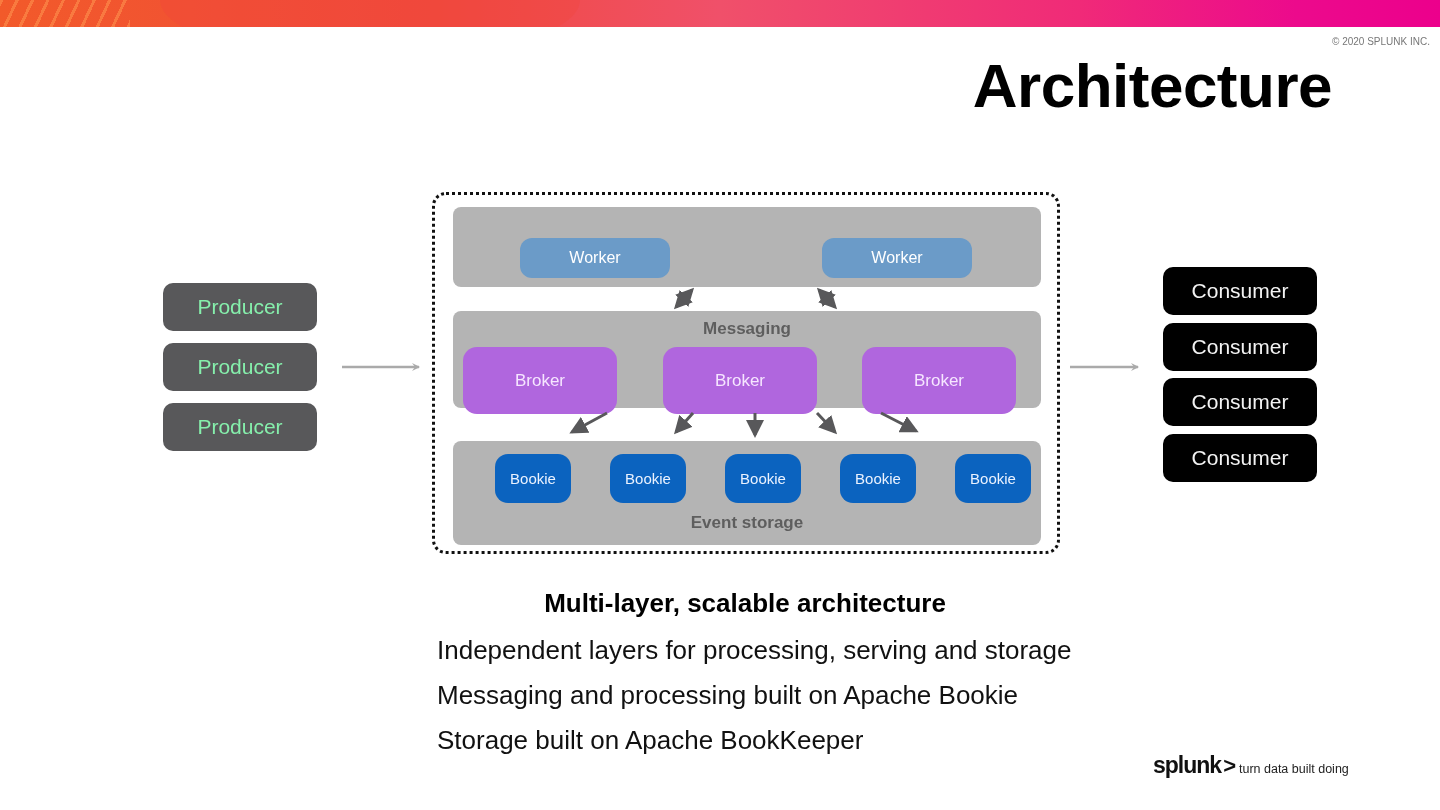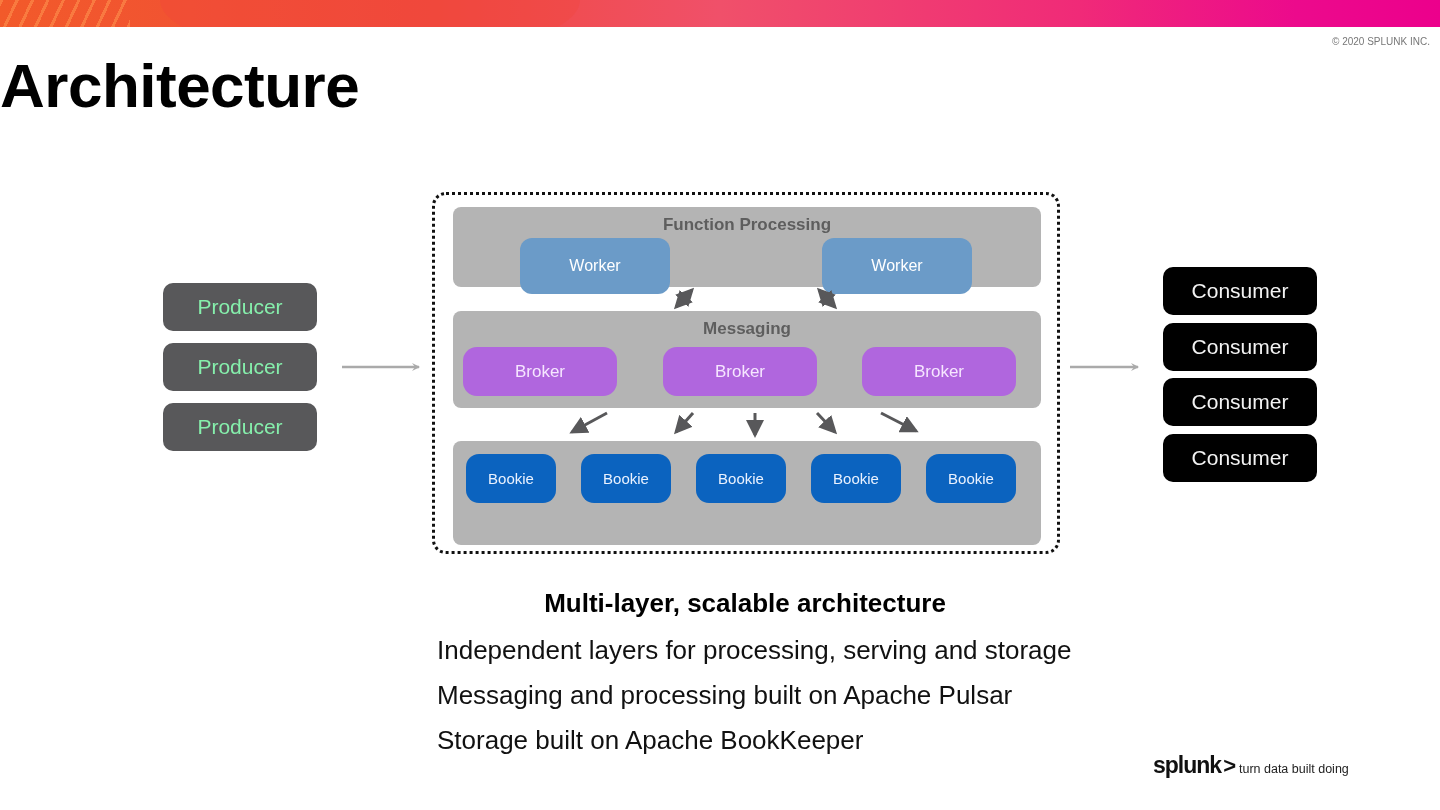--- a/index.html
+++ b/index.html
@@ -16,42 +16,42 @@
     background: repeating-linear-gradient(115deg, rgba(255,150,80,0.55) 0px, rgba(255,150,80,0.55) 3px, transparent 3px, transparent 14px);
   }
   .top-bar .arc {
     position: absolute; left: 160px; top: -60px; width: 420px; height: 120px;
     border-radius: 50%; background: rgba(240,70,60,0.35);
   }
   .copyright {
     position: absolute; right: 10px; top: 36px; font-size: 10px; color: #777;
   }
   .title {
-    position: absolute; left: 0; width: 1332px; top: 50px; text-align: left;
+    position: absolute; left: 0; width: 1332px; top: 50px; text-align: right;
     font-size: 62px; font-weight: bold; letter-spacing: -0.5px;
   }
 
   .dotted-frame {
     position: absolute; left: 432px; top: 192px; width: 628px; height: 362px;
     border: 3px dotted #111; border-radius: 14px;
   }
   .layer {
     position: absolute; background: #b4b4b4; border-radius: 8px;
   }
   .layer-title {
     position: absolute; left: 0; width: 100%; text-align: center;
     font-size: 17px; font-weight: bold; color: #5e5e5e;
   }
   .node {
     position: absolute; border-radius: 12px; color: #fff; text-align: center;
     display: flex; align-items: center; justify-content: center;
   }
-  .worker { background: #6b9bc8; width: 150px; height: 56px; top: 31px; font-size: 16px; border-radius: 12px; }
-  .broker { background: #b066de; width: 154px; height: 49px; top: 36px; font-size: 17px; color: #f6e6ff; border-radius: 14px; }
-  .bookie { background: #0b63bf; width: 90px; height: 49px; top: 13px; font-size: 15px; color: #eaf2ff; border-radius: 13px; }
+  .worker { background: #6b9bc8; width: 150px; height: 40px; top: 31px; font-size: 16px; border-radius: 12px; }
+  .broker { background: #b066de; width: 154px; height: 67px; top: 36px; font-size: 17px; color: #f6e6ff; border-radius: 14px; }
+  .bookie { background: #0b63bf; width: 76px; height: 49px; top: 13px; font-size: 15px; color: #eaf2ff; border-radius: 13px; margin-left: 29px; }
 
   .side-node {
     position: absolute; width: 154px; height: 48px; border-radius: 10px;
     color: #86efac; font-size: 21px; display: flex; align-items: center; justify-content: center;
   }
   .producer { background: #58585a; left: 163px; }
   .consumer { background: #000000; left: 1163px; color: #f2f2f2; }
 
   svg.arrows { position: absolute; left: 0; top: 0; width: 1440px; height: 810px; pointer-events: none; }
 
@@ -84,38 +84,38 @@
 <div class="side-node producer" style="top:403px">Producer</div>
 
 <div class="side-node consumer" style="top:267px">Consumer</div>
 <div class="side-node consumer" style="top:323px">Consumer</div>
 <div class="side-node consumer" style="top:378px">Consumer</div>
 <div class="side-node consumer" style="top:434px">Consumer</div>
 
 <div class="dotted-frame"></div>
 
 <div class="layer" style="left:453px; top:207px; width:588px; height:80px;">
-  <div class="layer-title" style="top:8px;">Function Processing</div>
   <div class="node worker" style="left:67px;">Worker</div>
   <div class="node worker" style="left:369px;">Worker</div>
 </div>
 
 <div class="layer" style="left:453px; top:311px; width:588px; height:97px;">
   <div class="layer-title" style="top:8px;">Messaging</div>
   <div class="node broker" style="left:10px;">Broker</div>
   <div class="node broker" style="left:210px;">Broker</div>
   <div class="node broker" style="left:409px;">Broker</div>
 </div>
 
 <div class="layer" style="left:453px; top:441px; width:588px; height:104px;">
   <div class="node bookie" style="left:13px;">Bookie</div>
   <div class="node bookie" style="left:128px;">Bookie</div>
   <div class="node bookie" style="left:243px;">Bookie</div>
   <div class="node bookie" style="left:358px;">Bookie</div>
   <div class="node bookie" style="left:473px;">Bookie</div>
+  <div class="layer-title" style="top:72px;">Event storage</div>
 </div>
 
 <svg class="arrows">
   <defs>
     <marker id="ahDark" markerWidth="6" markerHeight="6" refX="5" refY="3" orient="auto" markerUnits="strokeWidth">
       <path d="M0,0 L6,3 L0,6 Z" fill="#58585a"></path>
     </marker>
     <marker id="ahDarkStart" markerWidth="6" markerHeight="6" refX="1" refY="3" orient="auto" markerUnits="strokeWidth">
       <path d="M6,0 L0,3 L6,6 Z" fill="#58585a"></path>
     </marker>
@@ -132,20 +132,20 @@
 
   <line x1="607" y1="413" x2="572" y2="432" stroke="#58585a" stroke-width="3" marker-end="url(#ahDark)"></line>
   <line x1="693" y1="413" x2="676" y2="432" stroke="#58585a" stroke-width="3" marker-end="url(#ahDark)"></line>
   <line x1="755" y1="413" x2="755" y2="435" stroke="#58585a" stroke-width="3" marker-end="url(#ahDark)"></line>
   <line x1="817" y1="413" x2="835" y2="432" stroke="#58585a" stroke-width="3" marker-end="url(#ahDark)"></line>
   <line x1="881" y1="413" x2="916" y2="431" stroke="#58585a" stroke-width="3" marker-end="url(#ahDark)"></line>
 </svg>
 
 <div class="subtitle">Multi-layer, scalable architecture</div>
 <div class="bullet" style="top:635px;text-align:center;">Independent layers for processing, serving and storage</div>
-<div class="bullet" style="top:680px;">Messaging and processing built on Apache Pulsar</div>
+<div class="bullet" style="top:680px;">Messaging and processing built on Apache Bookie</div>
 <div class="bullet" style="top:725px;">Storage built on Apache BookKeeper</div>
 
 <div class="logo">
   <span class="word">splunk</span>
   <span class="chev">&gt;</span>
   <span class="tag">turn data built doing</span>
 </div>
 
 </body></html>

